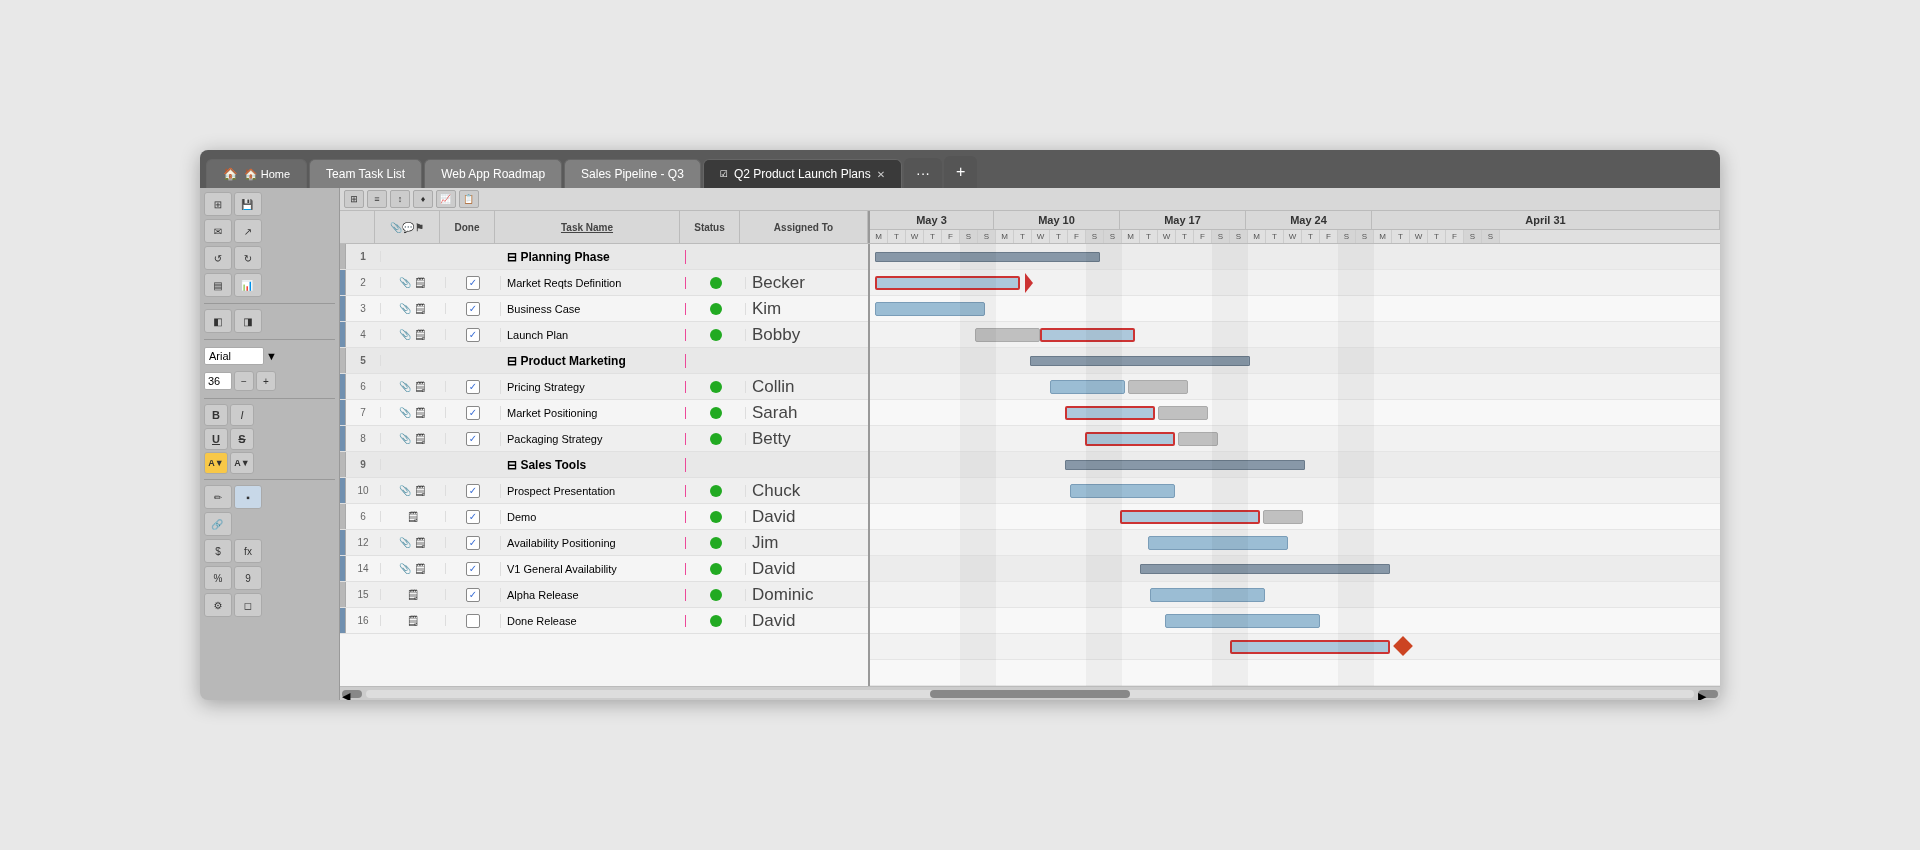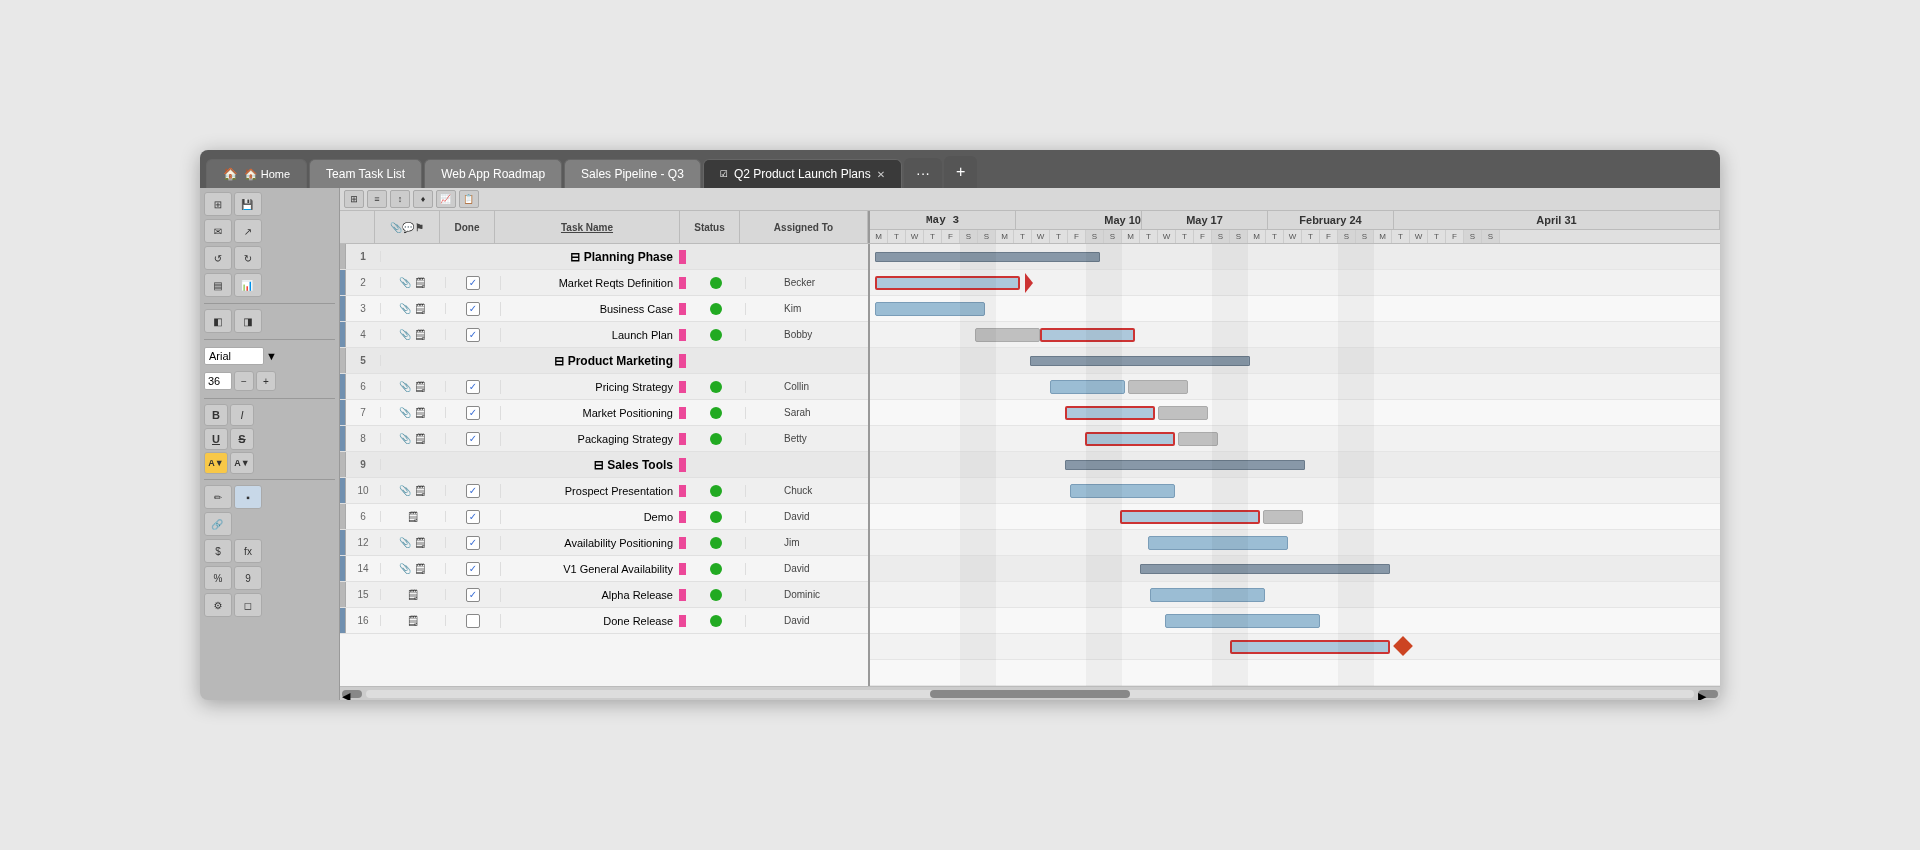--- a/index.html
+++ b/index.html
@@ -269,44 +269,42 @@
     }
     .task-done-cell {
       width: 55px;
       border-right: 1px solid #ddd;
       display: flex;
       align-items: center;
       justify-content: center;
     }
     .task-name-cell {
       width: 185px;
-      border-right: 7px solid #ec4899;
+      border-right: 1px solid #ec4899;
       padding: 0 6px;
       font-size: 11px;
       white-space: nowrap;
       overflow: hidden;
-      text-align: right;
     }
     .task-name-cell.group-name {
       font-weight: bold;
       font-size: 12px;
     }
     .task-status-cell {
       width: 60px;
       border-right: 1px solid #ddd;
       display: flex;
       align-items: center;
       justify-content: center;
     }
     .task-assigned-cell {
       flex: 1;
       padding: 0 6px;
-      font-size: 10px;
+      font-size: 17px;
       color: #444;
-      margin-left: 32px;
     }
     .status-dot {
       width: 12px;
       height: 12px;
       border-radius: 50%;
       background: #22aa22;
     }
     .checkbox {
       width: 14px;
       height: 14px;
@@ -535,24 +533,24 @@
               <span>💬</span>
               <span>⚑</span>
             </div>
             <div class="col-header col-done">Done</div>
             <div class="col-header col-task">Task Name</div>
             <div class="col-header col-status">Status</div>
             <div class="col-header col-assigned">Assigned To</div>
           </div>
           <div class="gantt-months-header">
             <div class="months-row">
-              <div class="month-cell" style="width:146px;font-family:Liberation Mono, monospace;">May 3</div>
-              <div class="month-cell" style="width:126px;text-align:right;">May 10</div>
+              <div class="month-cell" style="width:124px;">May 3</div>
+              <div class="month-cell" style="width:126px;">May 10</div>
               <div class="month-cell" style="width:126px;">May 17</div>
-              <div class="month-cell" style="width:126px;">February 24</div>
+              <div class="month-cell" style="width:126px;">May 24</div>
               <div class="month-cell" style="flex:1;">April 31</div>
             </div>
             <div class="days-row">
 
               <div class="day-cell">M</div>
               <div class="day-cell">T</div>
               <div class="day-cell">W</div>
               <div class="day-cell">T</div>
               <div class="day-cell">F</div>
               <div class="day-cell weekend">S</div>

